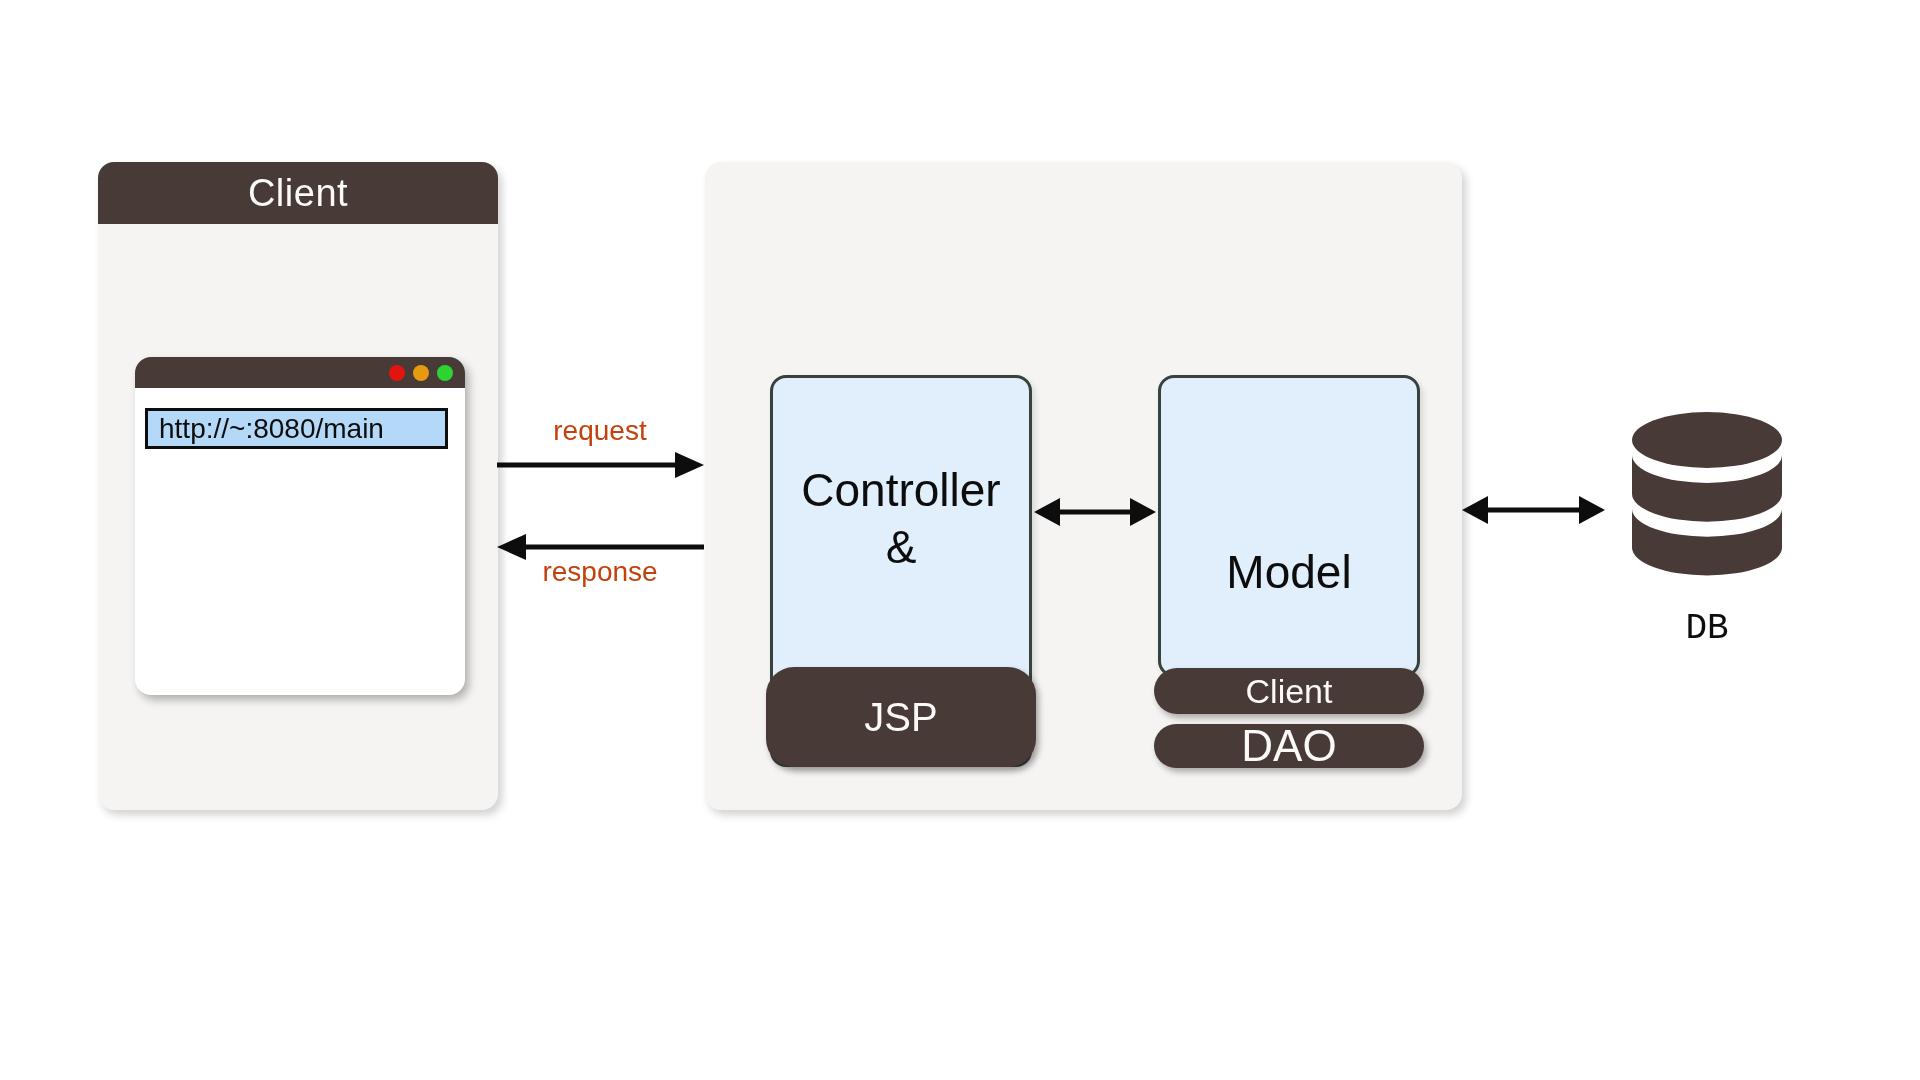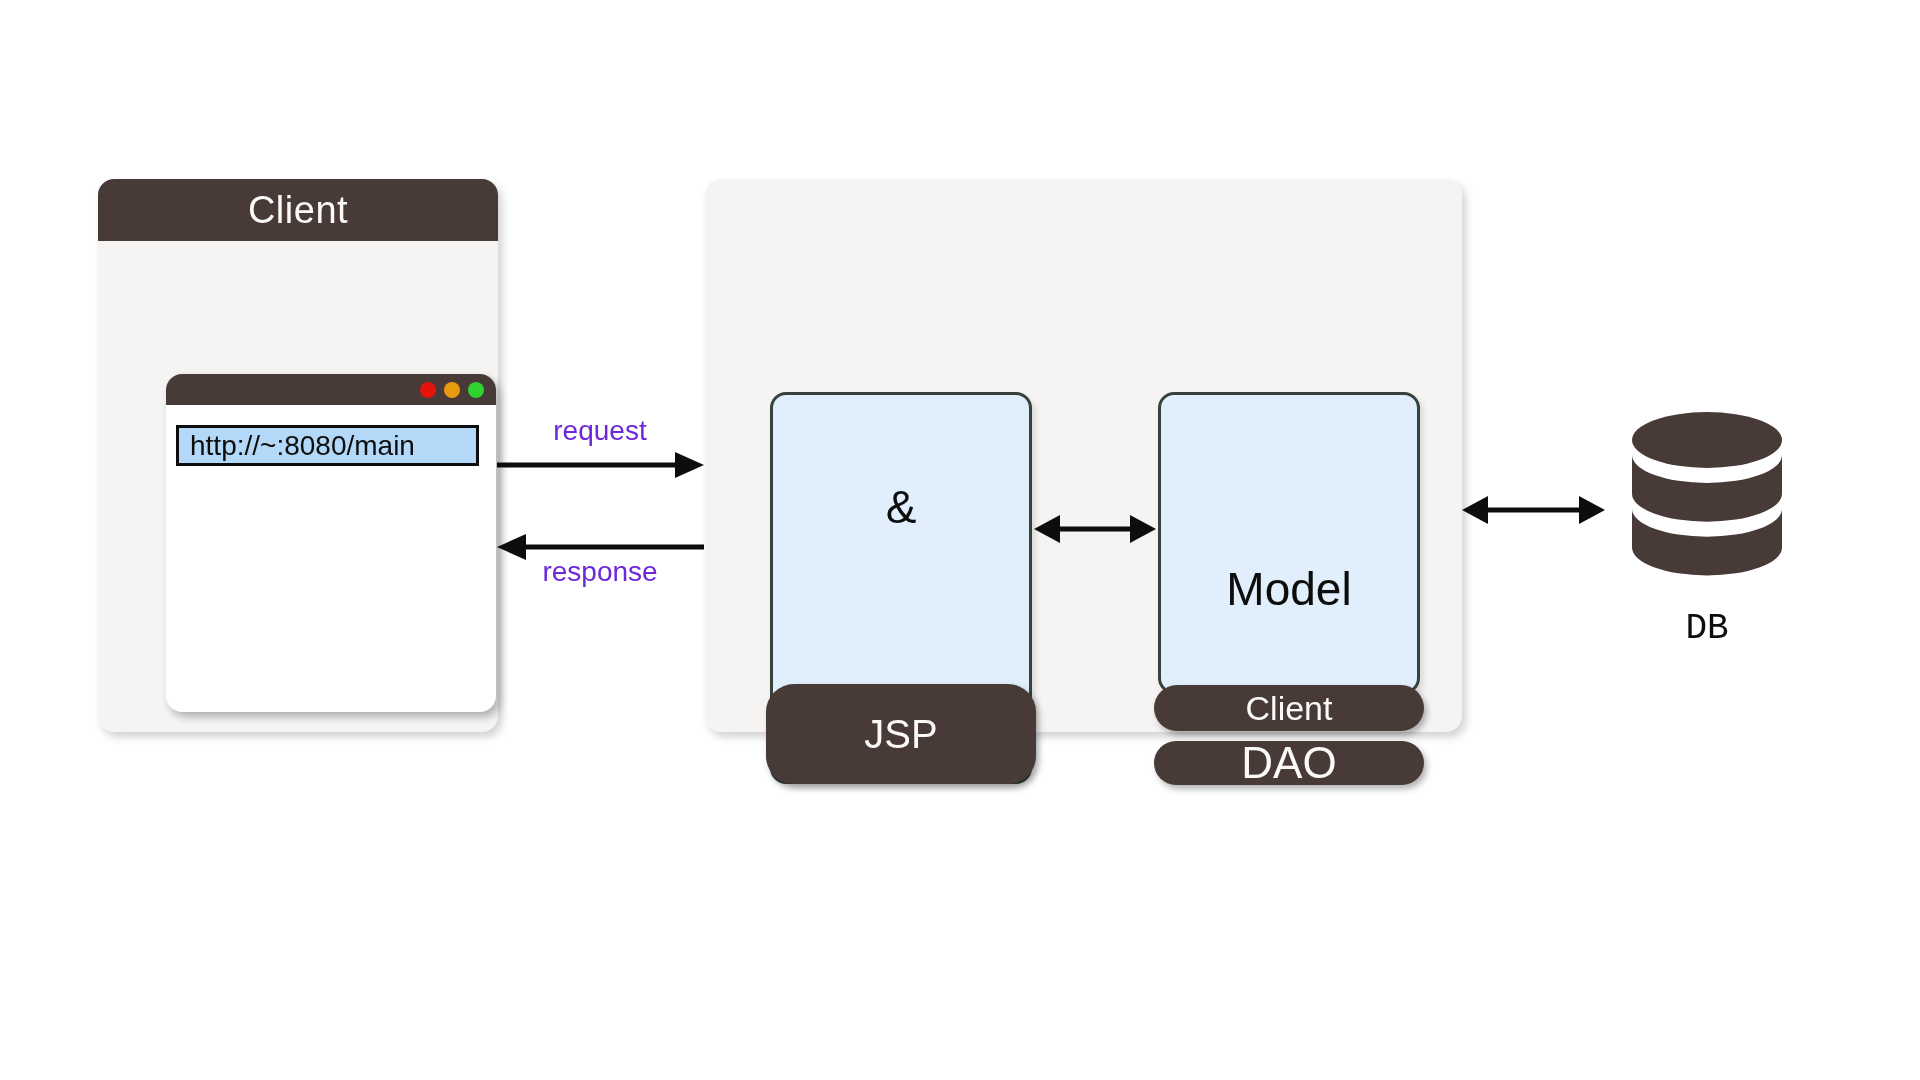--- a/index.html
+++ b/index.html
@@ -4,59 +4,58 @@
 <style>
   html,body{margin:0;padding:0;background:#ffffff;}
   .stage{
     position:relative;width:1920px;height:1080px;overflow:hidden;
     background:#ffffff;
     font-family:"Liberation Sans", sans-serif;
     color:#111;
   }
   
   .panel{
-    position:absolute;top:179px;height:553px;
+    position:absolute;top:162px;height:648px;
     background:#f5f4f2;border-radius:16px;
     box-shadow:4px 5px 8px rgba(0,0,0,0.18);
   }
   .panel.client{left:98px;width:400px;}
   .panel.server{left:705px;width:757px;}
   .panel-header{
     position:absolute;left:0;top:0;width:100%;height:62px;
     background:#483a37;border-radius:16px 16px 0 0;
     display:flex;align-items:center;justify-content:center;
     color:#fbfaf9;font-size:38px;letter-spacing:0.5px;
   }
   
   .browser{
     position:absolute;left:37px;top:195px;width:330px;height:338px;
     background:#ffffff;border-radius:16px;
     box-shadow:4px 5px 8px rgba(0,0,0,0.28);
-    margin-left:31px;
   }
   .browser-titlebar{
     position:absolute;left:0;top:0;width:100%;height:31px;
     background:#483a37;border-radius:16px 16px 0 0;
     display:flex;align-items:center;justify-content:flex-end;gap:8px;
     padding-right:12px;box-sizing:border-box;
   }
   .light{width:16px;height:16px;border-radius:50%;display:inline-block;}
   .light.red{background:#e3130e;}
   .light.orange{background:#e7990f;}
   .light.green{background:#2fd32f;}
   .urlbar{
     position:absolute;left:10px;top:51px;width:303px;height:41px;
     background:#b4d8f7;border:3px solid #0d0d0d;box-sizing:border-box;
     display:flex;align-items:center;
     padding-left:11px;font-size:28px;color:#0d0d0d;white-space:nowrap;
   }
   
   .flow-label{
     position:absolute;width:206px;text-align:center;
-    font-size:28px;color:#6d28d9;
+    font-size:28px;color:#c2410c;
   }
   .flow-label.request{left:497px;top:415px;}
   .flow-label.response{left:497px;top:556px;}
   .arrow-svg{position:absolute;display:block;}
   .arrow-svg line{stroke:#0d0d0d;stroke-width:5;}
   .arrow-svg polygon{fill:#0d0d0d;}
   
   .bluebox{
     position:absolute;background:#e0effb;
     border:3px solid #37413e;border-radius:16px;box-sizing:border-box;
@@ -118,20 +117,21 @@
   <svg class="arrow-svg" style="left:497px;top:534px;" width="207" height="26" viewBox="0 0 207 26">
     <line x1="26" y1="13" x2="207" y2="13"></line>
     <polygon points="29,0 0,13 29,26"></polygon>
   </svg>
   <div class="flow-label response">response</div>
 
   <section class="panel server">
 
     <div class="bluebox cv">
       <div class="bluebox-label">
+        <span>Controller</span>
         <span>&amp;</span>
       </div>
     </div>
     <div class="darkbar jsp">
       <span>JSP</span>
     </div>
 
     <div class="bluebox model">
       <div class="bluebox-label">
         <span>Model</span>

